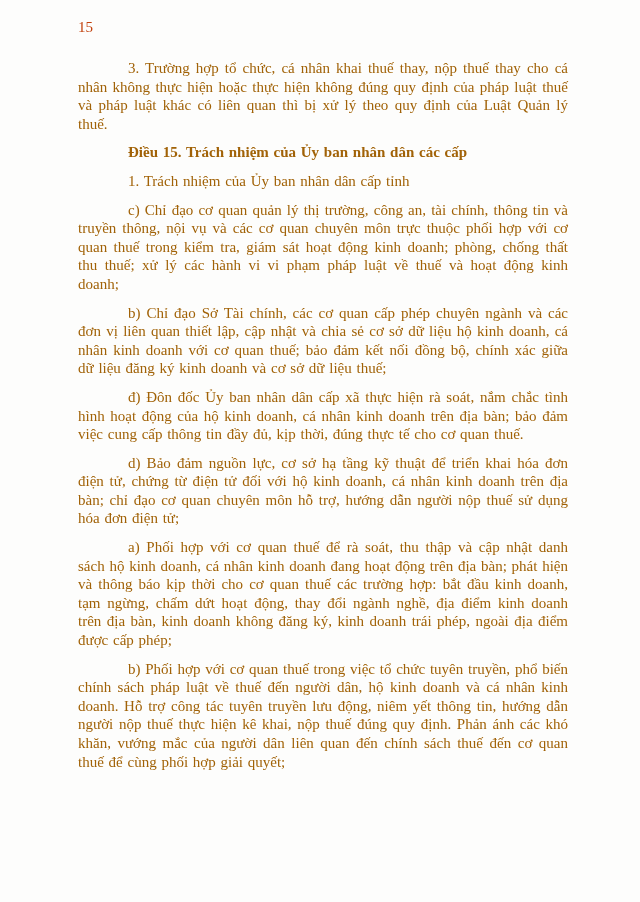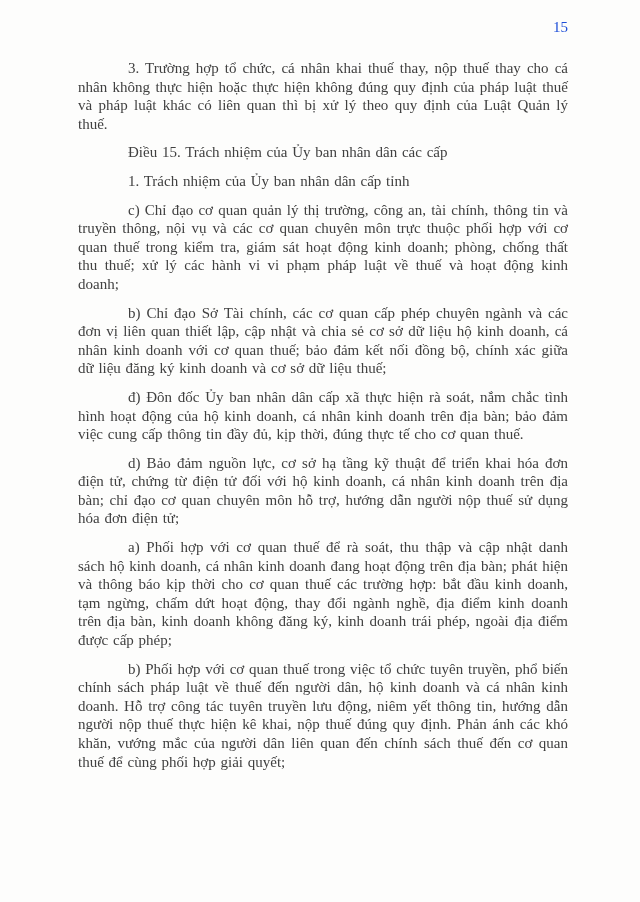--- a/index.html
+++ b/index.html
@@ -15,40 +15,40 @@
     color: #1e1e1e;
     background: #fdfdfc;
   }
   .page {
     box-sizing: border-box;
     width: 640px;
     height: 902px;
     padding: 18px 72px 20px 78px;
   }
   .page-number {
-    text-align: right;
+    text-align: left;
     font-size: 15px;
     line-height: 19px;
     margin: 0 0 22px 0;
-    color: #1d4ed8;
+    color: #c2410c;
   }
   .content {
     width: 490px;
   }
   .block {
     margin: 0 0 10px 0;
     font-size: 15px;
     line-height: 18.6px;
     text-align: justify;
     text-indent: 50px;
     word-spacing: 1px;
-    color: #404040;
+    color: #a16207;
   }
   .block.heading {
-    font-weight: normal;
+    font-weight: bold;
     text-align: left;
     margin-top: 4px;
   }
 </style>
 </head>
 <body>
 
 <div class="page">
   <div class="page-number">15</div>
   <div class="content">

